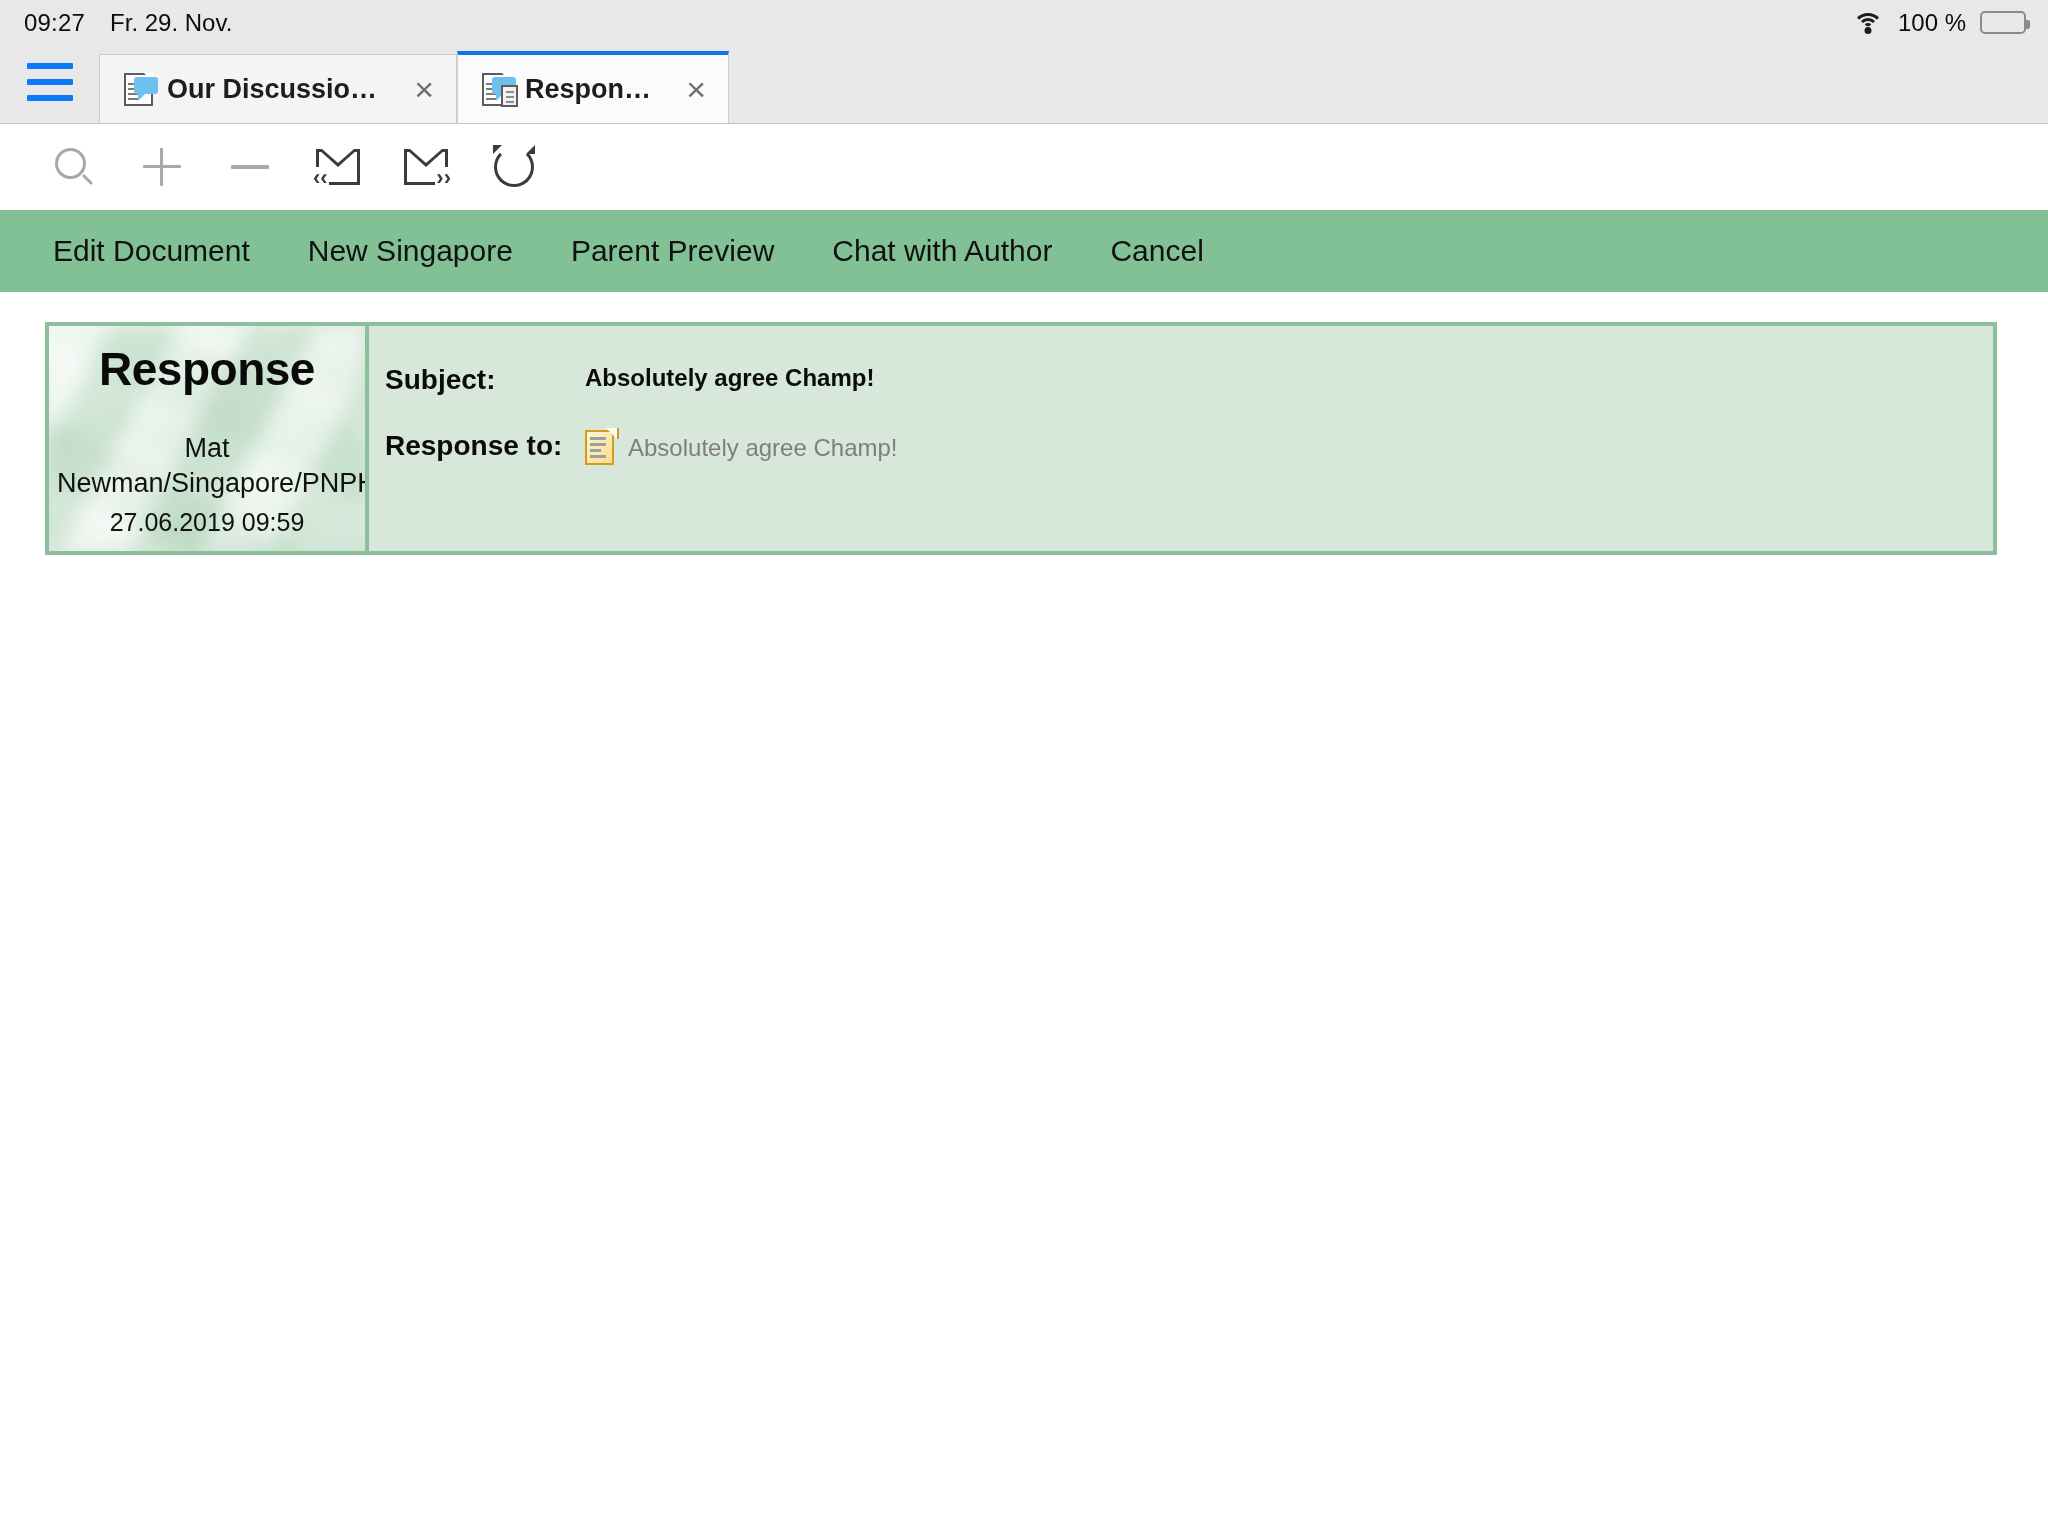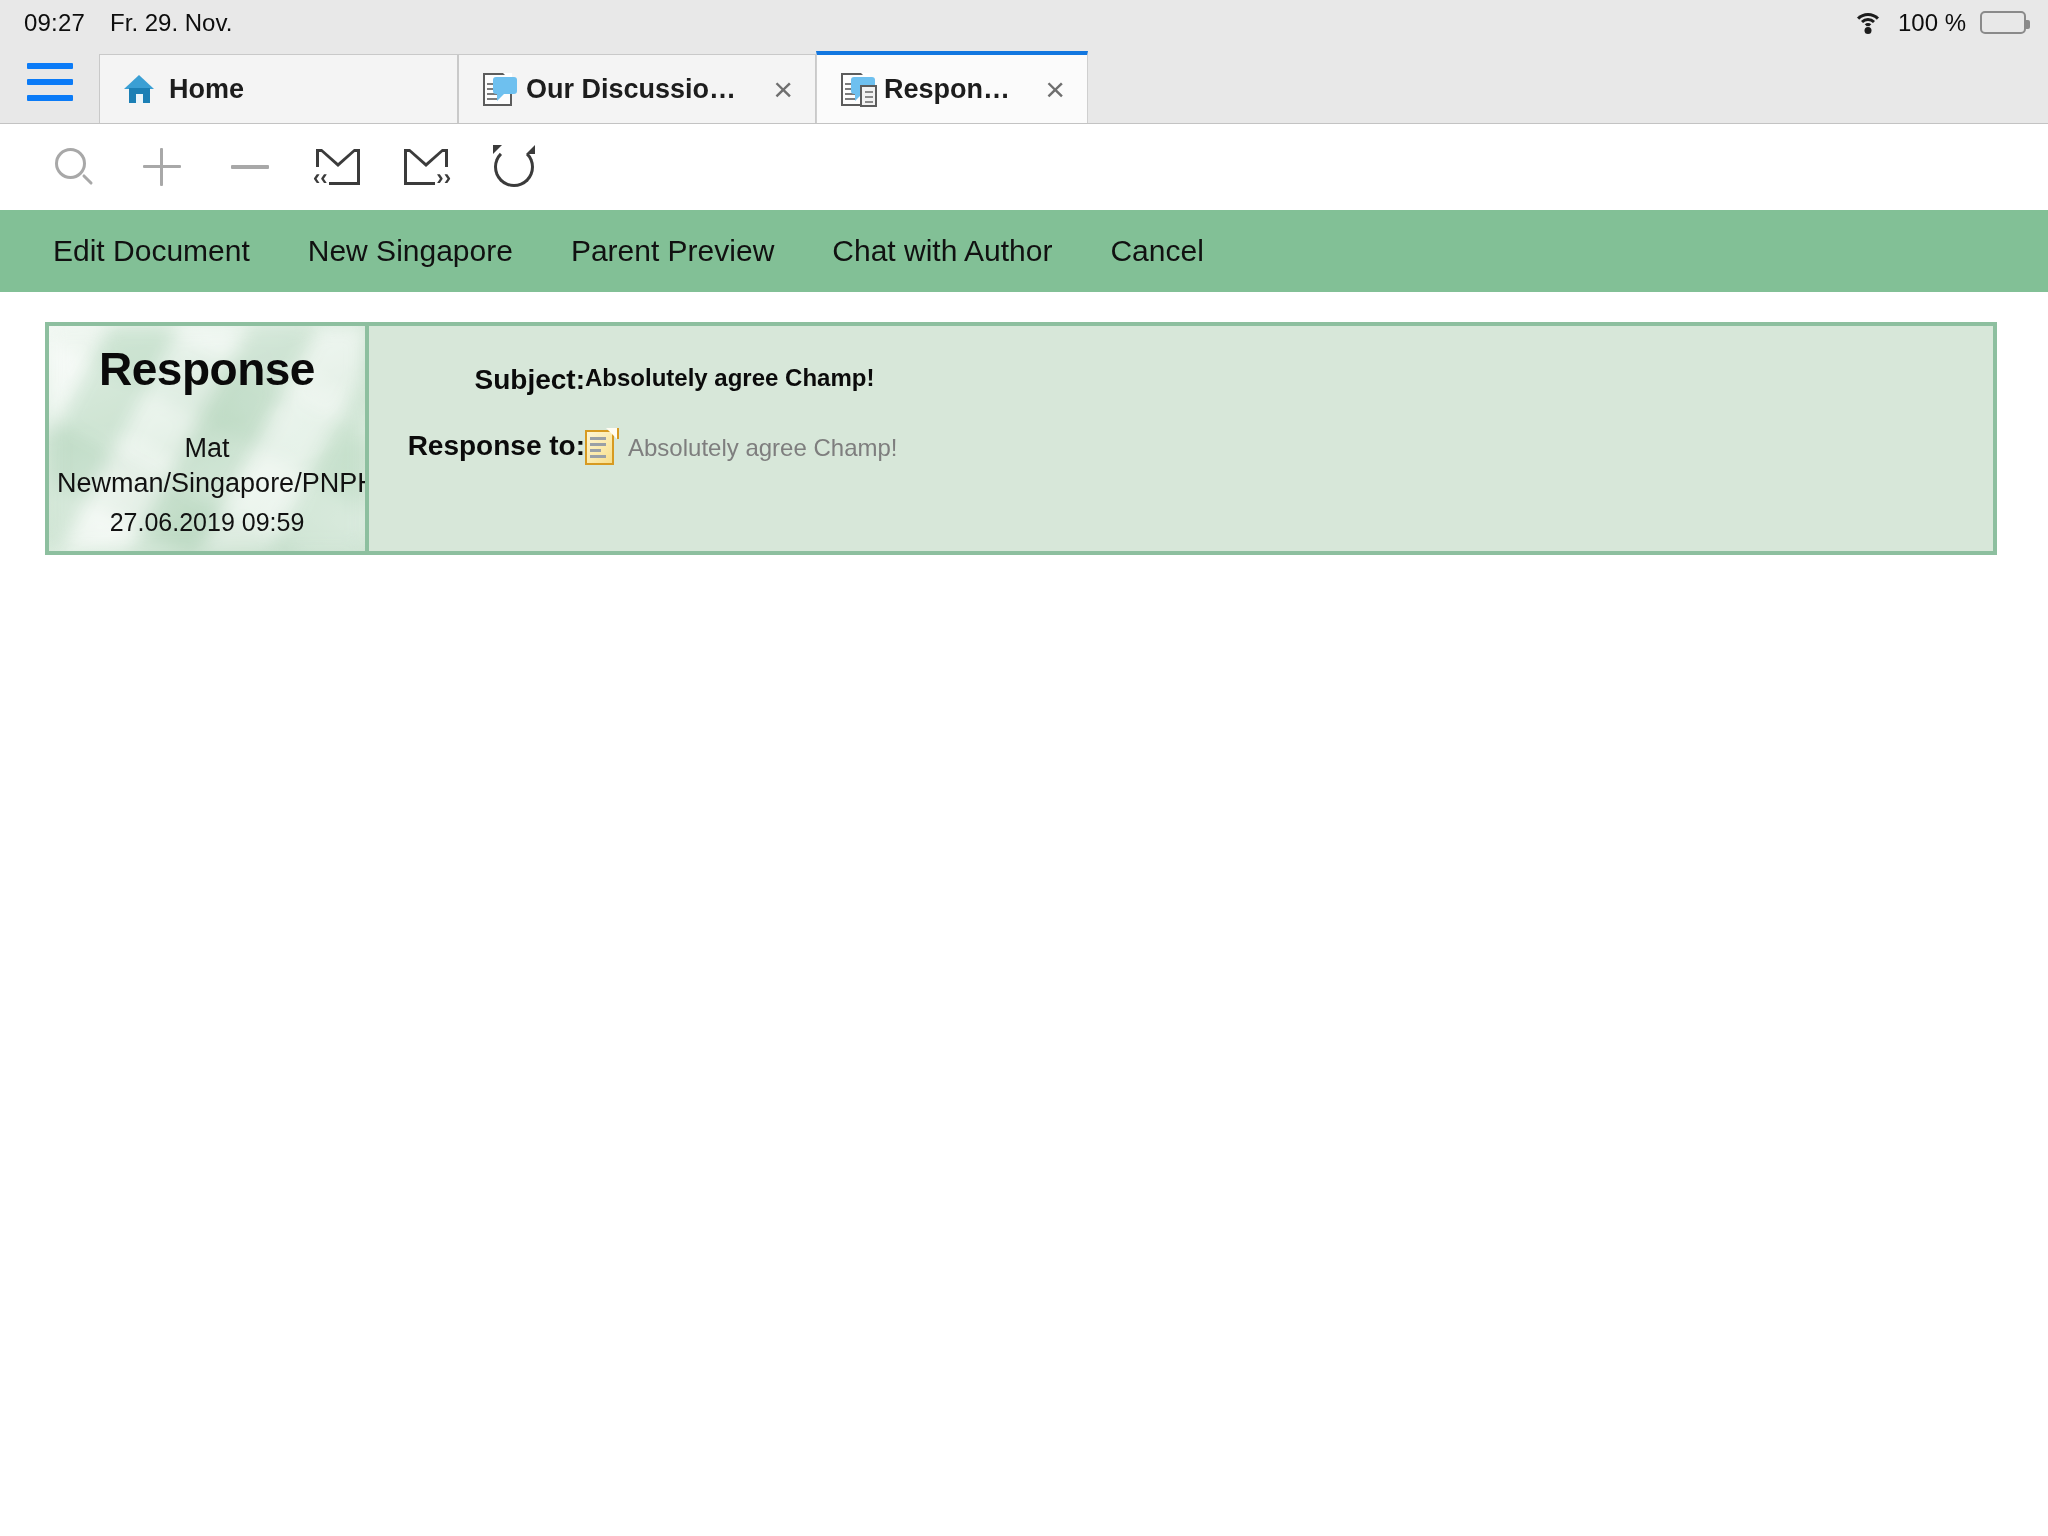--- a/index.html
+++ b/index.html
@@ -181,21 +181,21 @@
                      rgba(255,255,255,.32) 72% 100%);
     filter:blur(9px); opacity:.85; pointer-events:none;
   }
   .card-left .inner{ position:relative; }
   .resp-title{ font-size:46px; font-weight:bold; color:#0a0a0a; line-height:1.1;
                margin-bottom:36px; letter-spacing:-.5px; }
   .resp-author{ font-size:27px; color:#111; line-height:1.32; }
   .resp-date{ font-size:25px; color:#111; margin-top:6px; }
 
   .card-right{ flex:1; padding:38px 0 34px 16px; }
-  .frow{ display:flex; align-items:flex-start; min-height:66px;text-align:right; }
+  .frow{ display:flex; align-items:flex-start; min-height:66px; }
   .flabel{ width:200px; flex:none; font-size:28px; font-weight:bold; color:#0b0b0b; }
   .fvalue{ font-size:24px; font-weight:bold; color:#0b0b0b; }
   .fvalue.link{ font-weight:normal; color:#7e7e7e; display:flex; align-items:center; gap:14px; }
 
   .ico-yellowdoc{ width:29px; height:35px; position:relative; flex:none; }
   .ico-yellowdoc .sheet{ position:absolute; inset:0;
       background:linear-gradient(135deg,#fdf4d4 0%,#fbe9a8 60%,#f7dd8a 100%);
       border:2.5px solid #d79a21; }
   .ico-yellowdoc .fold{ position:absolute; right:-2.5px; top:-2.5px; width:0; height:0;
       border-left:11px solid transparent; border-top:11px solid #fffdf3; }
@@ -226,28 +226,20 @@
 </div>
 
 <div class="tabbar">
 
   <div class="hamburger">
     <span></span>
       <span></span>
       <span></span>
   </div>
 
-  <div class="tab home">
-    <span class="ico-home">
-      <span class="roof"></span>
-        <span class="body"></span>
-        <span class="door"></span>
-    </span>
-    <span class="tab-label">Home</span>
-  </div>
 
   <div class="tab mid">
     <span class="ico-doc">
       <span class="pg"></span>
       <span class="ln"></span>
         <span class="ln"></span>
         <span class="ln"></span>
         <span class="ln"></span>
         <span class="ln"></span>
       <span class="bubble"></span>

